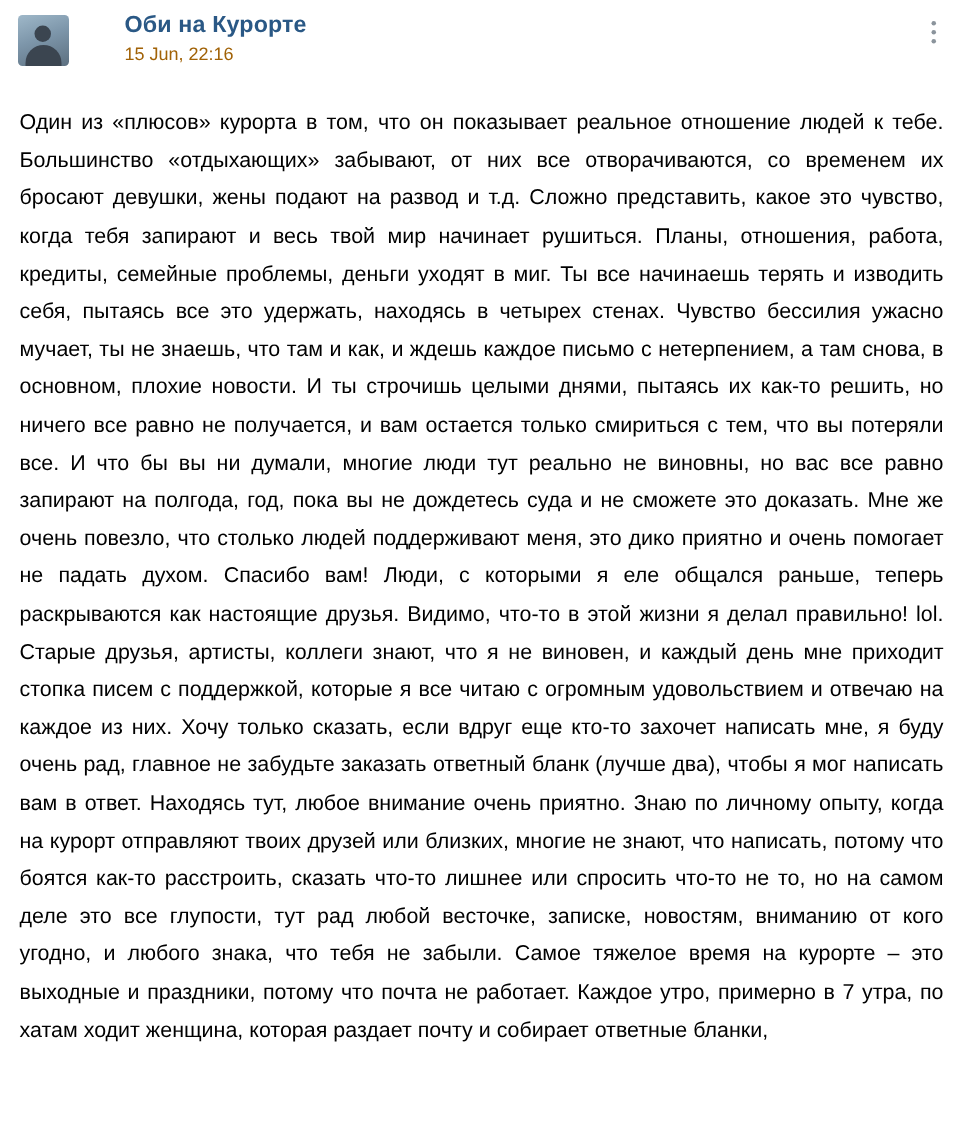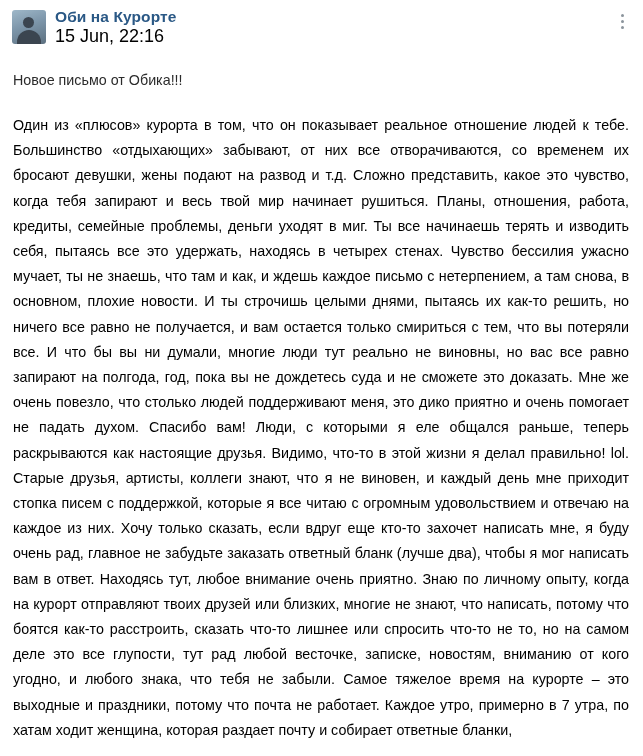--- a/index.html
+++ b/index.html
@@ -14,20 +14,21 @@
     height: 756px;
     position: relative;
     overflow: hidden;
     background: #ffffff;
   }
   .post-header {
     display: flex;
     align-items: flex-end;
     padding: 8px 10px 4px 12px;
     position: relative;
+    gap: 28px;
   }
   .avatar {
     width: 34px;
     height: 34px;
     border-radius: 3px;
     flex: 0 0 34px;
     margin-right: 9px;
     margin-top: 2px;
     background: linear-gradient(160deg, #9fb8c9 0%, #7d96aa 45%, #5d7080 100%);
     position: relative;
@@ -57,22 +58,22 @@
     min-width: 0;
   }
   .author {
     font-size: 15.5px;
     font-weight: bold;
     color: #2a5885;
     line-height: 18px;
     letter-spacing: 0.1px;
   }
   .timestamp {
-    font-size: 18px;
-    color: #000000;
+    font-size: 12px;
+    color: #a16207;
     line-height: 16px;
     margin-top: 2px;
   }
   .more-menu {
     position: absolute;
     right: 13px;
     top: 10px;
     width: 16px;
     height: 22px;
     display: flex;
@@ -123,17 +124,16 @@
       <div class="timestamp">15 Jun, 22:16</div>
     </div>
     <div class="more-menu">
       <i></i>
       <i></i>
       <i></i>
     </div>
   </div>
 
   <div class="post-body">
-    <p class="lead">Новое письмо от Обика!!!</p>
     <p class="main-text">Один из «плюсов» курорта в том, что он показывает реальное отношение людей к тебе. Большинство «отдыхающих» забывают, от них все отворачиваются, со временем их бросают девушки, жены подают на развод и т.д. Сложно представить, какое это чувство, когда тебя запирают и весь твой мир начинает рушиться. Планы, отношения, работа, кредиты, семейные проблемы, деньги уходят в миг. Ты все начинаешь терять и изводить себя, пытаясь все это удержать, находясь в четырех стенах. Чувство бессилия ужасно мучает, ты не знаешь, что там и как, и ждешь каждое письмо с нетерпением, а там снова, в основном, плохие новости. И ты строчишь целыми днями, пытаясь их как-то решить, но ничего все равно не получается, и вам остается только смириться с тем, что вы потеряли все. И что бы вы ни думали, многие люди тут реально не виновны, но вас все равно запирают на полгода, год, пока вы не дождетесь суда и не сможете это доказать. Мне же очень повезло, что столько людей поддерживают меня, это дико приятно и очень помогает не падать духом. Спасибо вам! Люди, с которыми я еле общался раньше, теперь раскрываются как настоящие друзья. Видимо, что-то в этой жизни я делал правильно! lol. Старые друзья, артисты, коллеги знают, что я не виновен, и каждый день мне приходит стопка писем с поддержкой, которые я все читаю с огромным удовольствием и отвечаю на каждое из них. Хочу только сказать, если вдруг еще кто-то захочет написать мне, я буду очень рад, главное не забудьте заказать ответный бланк (лучше два), чтобы я мог написать вам в ответ. Находясь тут, любое внимание очень приятно. Знаю по личному опыту, когда на курорт отправляют твоих друзей или близких, многие не знают, что написать, потому что боятся как-то расстроить, сказать что-то лишнее или спросить что-то не то, но на самом деле это все глупости, тут рад любой весточке, записке, новостям, вниманию от кого угодно, и любого знака, что тебя не забыли. Самое тяжелое время на курорте – это выходные и праздники, потому что почта не работает. Каждое утро, примерно в 7 утра, по хатам ходит женщина, которая раздает почту и собирает ответные бланки,</p>
   </div>
 
 </div>
 
 </body></html>

